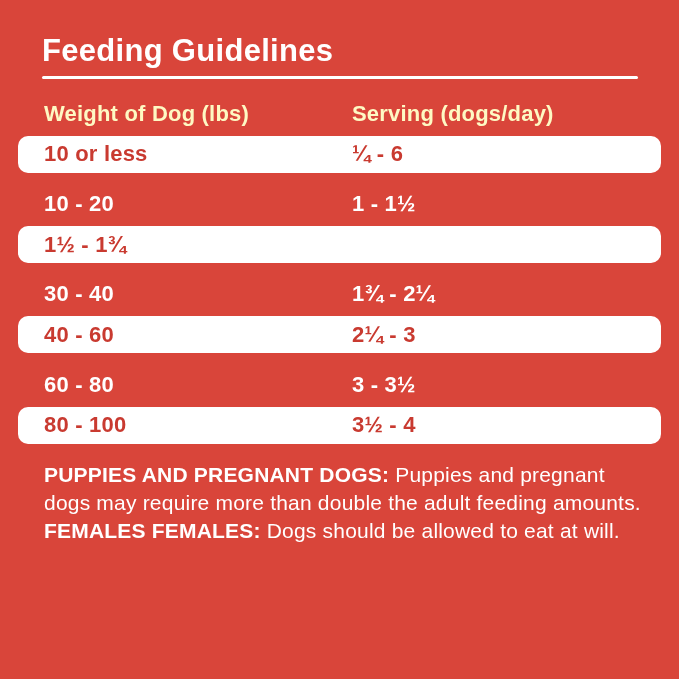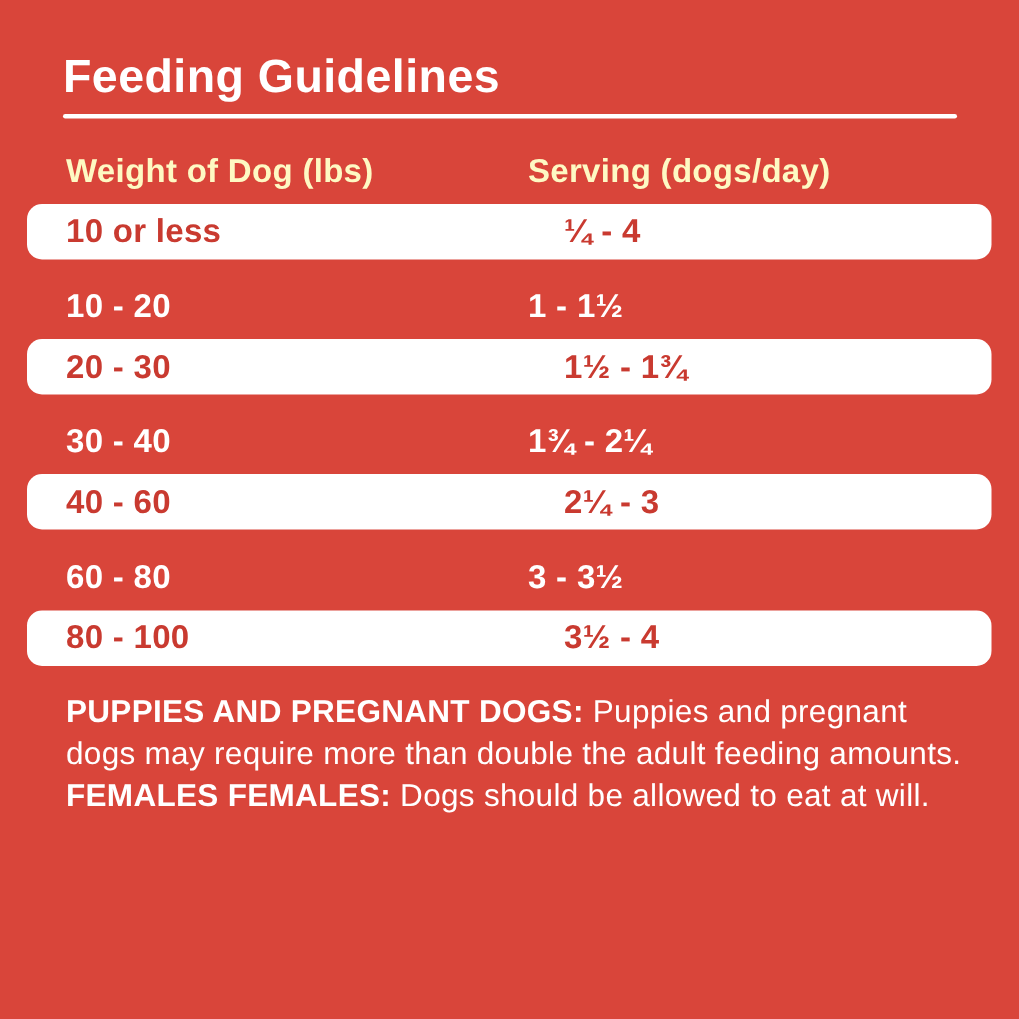--- a/index.html
+++ b/index.html
@@ -71,21 +71,20 @@
   .row.red {
     color: #FFFFFF;
     background: transparent;
   }
   .row.white {
     background: #FFFFFF;
     color: #C93A30;
     border-radius: 10px;
     height: 37px;
     margin: 1.75px 0;
-    gap: 24px;
   }
   .notes {
     position: absolute;
     left: 44px;
     top: 440px;
     width: 600px;
     color: #FFFFFF;
     font-size: 21px;
     line-height: 28px;
     font-weight: 400;
@@ -104,28 +103,27 @@
   <div class="title-rule"></div>
 
   <div class="table-header cols">
     <span>Weight of Dog (lbs)</span>
     <span>Serving (dogs/day)</span>
   </div>
 
   <div class="rows">
     <div class="row white cols">
       <span>10 or less</span>
-      <span>¼ - 4</span>
+      <span>¼ - 6</span>
     </div>
     <div class="row red cols">
       <span>10 - 20</span>
       <span>1 - 1½</span>
     </div>
     <div class="row white cols">
-      <span>20 - 30</span>
       <span>1½ - 1¾</span>
     </div>
     <div class="row red cols">
       <span>30 - 40</span>
       <span>1¾ - 2¼</span>
     </div>
     <div class="row white cols">
       <span>40 - 60</span>
       <span>2¼ - 3</span>
     </div>

